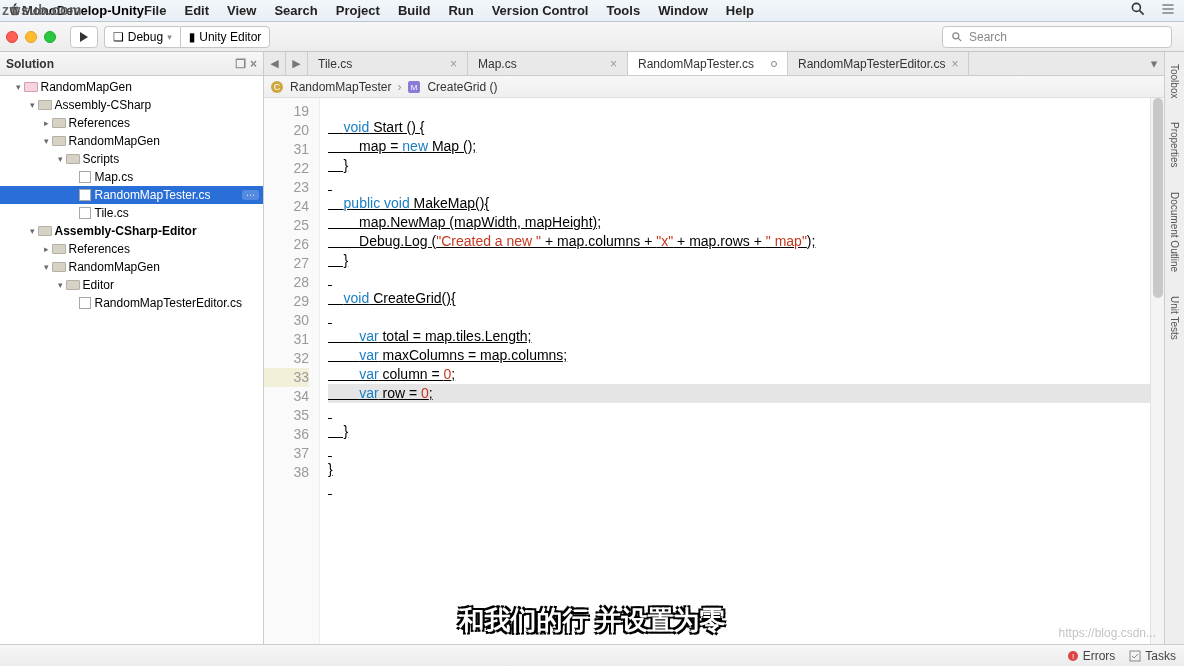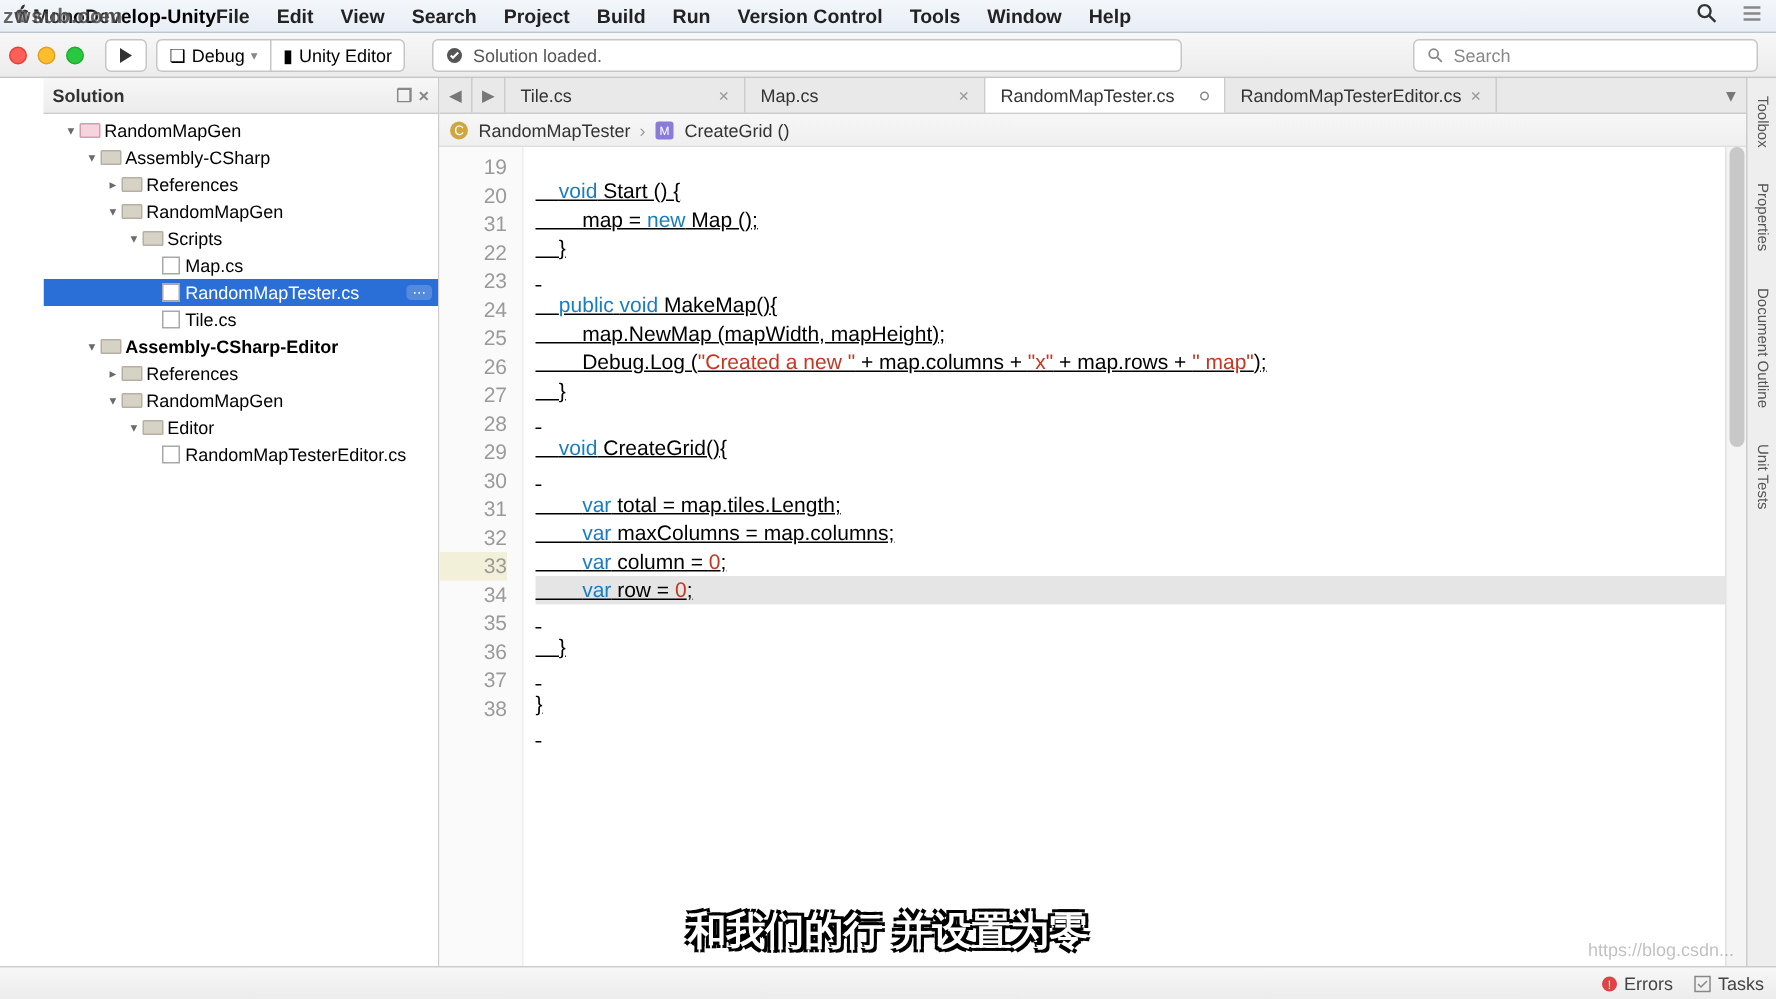--- a/index.html
+++ b/index.html
@@ -26,21 +26,21 @@
 .tbtn-group .tbtn:last-child { border-radius: 0 4px 4px 0; }
 .status-pill { flex: 1; max-width: 500px; height: 22px; border: 1px solid #c6c6c6; border-radius: 4px; background: #fff; display: flex; align-items: center; padding: 0 8px; gap: 6px; font-size: 12px; color: #555; margin-left: 12px; }
 .search-box { width: 230px; height: 22px; border: 1px solid #c6c6c6; border-radius: 4px; background: #fff; display: flex; align-items: center; padding: 0 8px; gap: 6px; font-size: 12px; color: #888; margin-left: auto; margin-right: 6px; }
 
 
 .main { display: flex; height: 592px; }
 .side-vertical { width: 20px; background: #eee; border-left: 1px solid #ccc; display: flex; flex-direction: column; align-items: center; padding-top: 6px; gap: 12px; }
 .side-vertical .vlabel { writing-mode: vertical-rl; font-size: 10px; color: #555; padding: 6px 0; }
 
 
-.solution { width: 264px; border-right: 1px solid #ccc; display: flex; flex-direction: column; margin-left: 29px; }
+.solution { width: 264px; border-right: 1px solid #ccc; display: flex; flex-direction: column; }
 .panel-header { height: 24px; background: linear-gradient(#f7f7f7, #ececec); border-bottom: 1px solid #ccc; display: flex; align-items: center; padding: 0 6px; font-size: 12px; font-weight: 600; color: #333; }
 .panel-header .ph-icons { margin-left: auto; display: flex; gap: 4px; color: #888; }
 .tree { flex: 1; overflow: auto; font-size: 12px; padding-top: 2px; }
 .tree-row { height: 18px; display: flex; align-items: center; gap: 3px; padding-right: 4px; }
 .tree-row .disc { font-size: 9px; color: #6a6a6a; }
 .tree-row .ticon { width: 14px; height: 12px; display: inline-flex; align-items: center; justify-content: center; }
 .folder { width: 14px; height: 10px; background: #d7d2c6; border: 1px solid #b5b0a2; border-radius: 1px; display: inline-block; }
 .folder.pink { background: #f6d4de; border-color: #d89ab0; }
 .csicon { width: 12px; height: 12px; border: 1px solid #a8a8a8; background: #fff; display: inline-block; }
 .tree-row.selected { background: #2a6fd8; color: #fff; }
@@ -123,27 +123,20 @@
     <div class="tbtn">
       <span>❏</span>
         <span>Debug</span>
         <span style="font-size:9px;color:#888">▾</span>
     </div>
     <div class="tbtn">
       <span>▮</span>
         <span>Unity Editor</span>
     </div>
   </div>
-  <div class="status-pill">
-    <svg width="12" height="12" viewBox="0 0 12 12">
-        <circle cx="6" cy="6" r="5" fill="#555"></circle>
-        <path d="M3.5 6 L5 7.5 L8.5 4" stroke="#fff" stroke-width="1.5" fill="none"></path>
-      </svg>
-    <span>Solution loaded.</span>
-  </div>
   <div class="search-box">
     <svg width="12" height="12" viewBox="0 0 20 20">
         <circle cx="8" cy="8" r="5" stroke="#888" stroke-width="2" fill="none"></circle>
         <line x1="12" y1="12" x2="17" y2="17" stroke="#888" stroke-width="2"></line>
       </svg>
     <span>Search</span>
   </div>
 </div>
 
 <div class="main">

